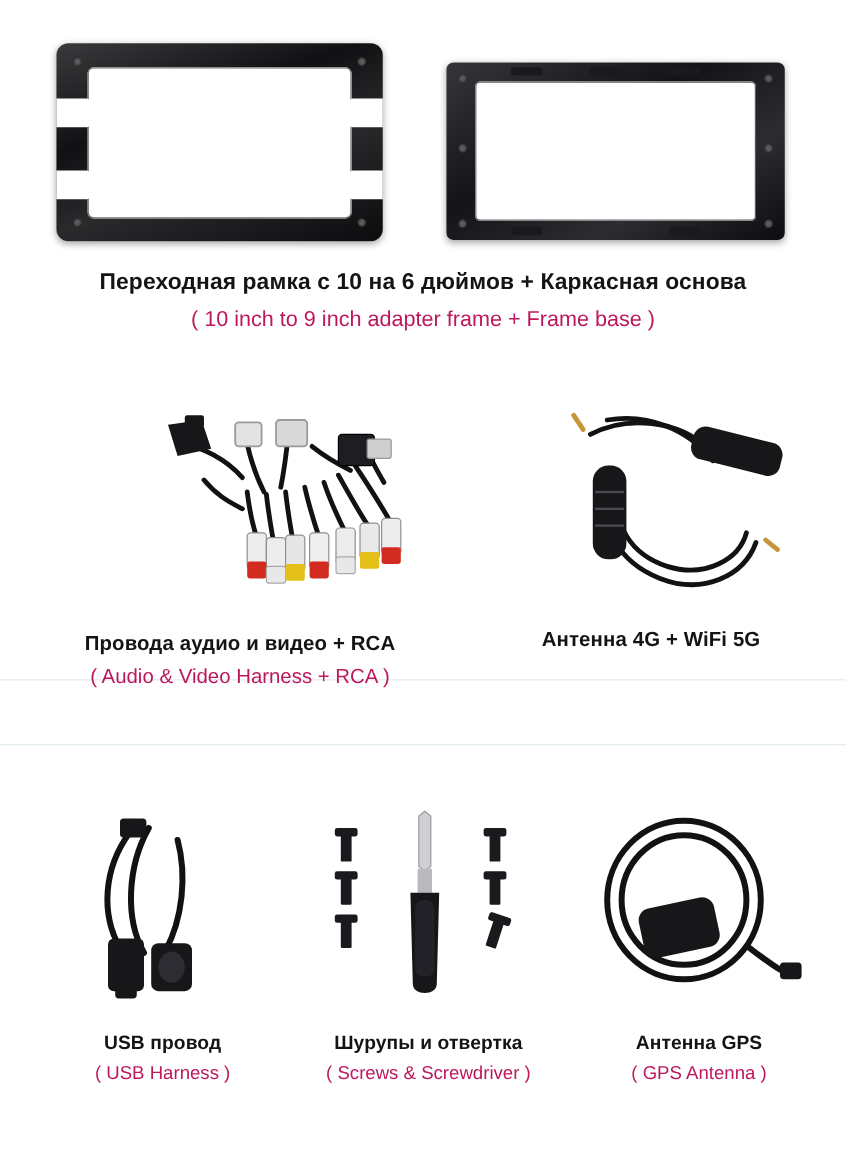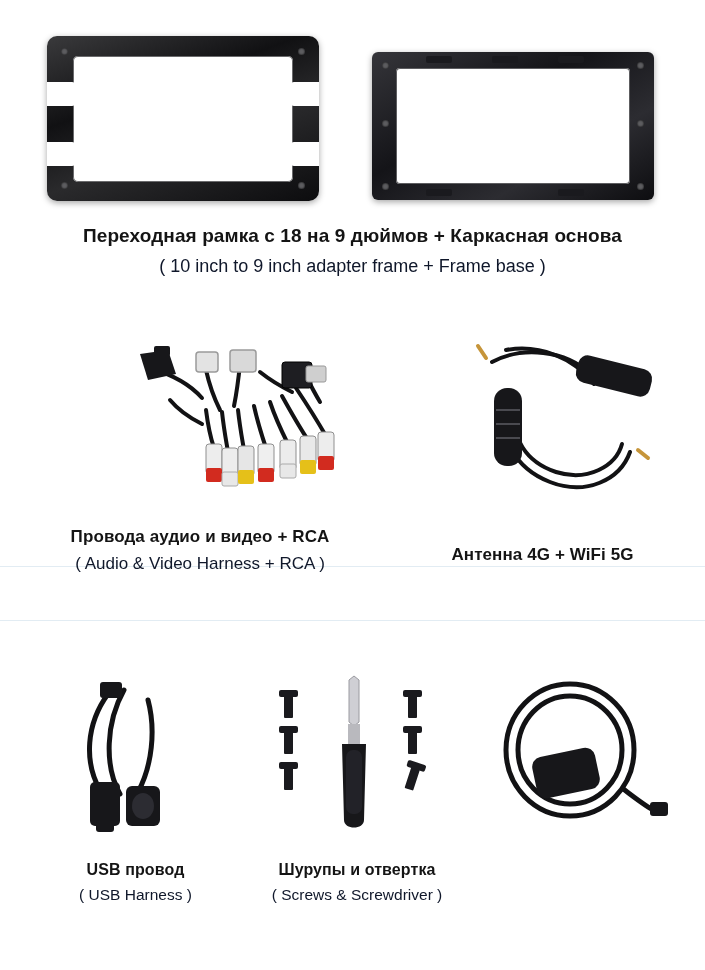--- a/index.html
+++ b/index.html
@@ -29,21 +29,21 @@
   }
   .caption .ru {
     font-weight: bold;
     font-size: 19px;
     letter-spacing: 0.1px;
     color: #141414;
     white-space: nowrap;
   }
   .caption .en {
     font-size: 18px;
-    color: #0f172a;
+    color: #be185d;
     margin-top: 7px;
     white-space: nowrap;
   }
   .caption.small .ru { font-size: 17px; }
   .caption.small .en { font-size: 17px; margin-top: 6px; }
   .caption.tiny .ru { font-size: 16px; }
   .caption.tiny .en { font-size: 15.5px; margin-top: 5px; }
 
   
   .row1 {
@@ -125,21 +125,21 @@
     left: 0;
     width: 685px;
     height: 270px;
   }
   .art { position: absolute; }
 
   .harness { left: 110px; top: 10px; width: 290px; height: 180px; }
   .ant4g  { left: 470px; top: 10px; width: 220px; height: 180px; }
 
   .cap-harness { position: absolute; left: 10px; top: 196px; width: 380px; }
-  .cap-ant4g   { position: absolute; left: 390px; top: 214px; width: 305px; }
+  .cap-ant4g   { position: absolute; left: 390px; top: 192px; width: 305px; }
 
   
   .row3 {
     position: absolute;
     top: 650px;
     left: 0;
     width: 705px;
     height: 300px;
   }
   .usb   { left: 60px;  top: 20px; width: 180px; height: 180px; }
@@ -189,21 +189,21 @@
       <div class="tab" style="left:186px; bottom:4px; width:26px; height:7px;"></div>
       <div class="screw" style="left:10px;  top:10px;"></div>
       <div class="screw" style="right:10px; top:10px;"></div>
       <div class="screw" style="left:10px;  bottom:10px;"></div>
       <div class="screw" style="right:10px; bottom:10px;"></div>
       <div class="screw" style="left:10px;  top:68px;"></div>
       <div class="screw" style="right:10px; top:68px;"></div>
     </div>
 
     <div class="caption">
-      <div class="ru">Переходная рамка с 18 на 9 дюймов + Каркасная основа</div>
+      <div class="ru">Переходная рамка с 10 на 6 дюймов + Каркасная основа</div>
       <div class="en">( 10 inch to 9 inch adapter frame + Frame base )</div>
     </div>
   </div>
 
   <div class="row2">
 
     <svg class="art harness" viewBox="0 0 290 180">
       <g fill="none" stroke="#121214" stroke-width="4" stroke-linecap="round">
         <path d="M40 28 C 60 34, 78 42, 92 58"></path>
         <path d="M96 30 C 100 48, 104 58, 110 70"></path>
@@ -339,15 +339,19 @@
     <div class="caption cap-tools tiny">
       <div class="ru">Шурупы и отвертка</div>
       <div class="en">( Screws &amp; Screwdriver )</div>
     </div>
 
     <div class="caption cap-usb tiny">
       <div class="ru">USB провод</div>
       <div class="en">( USB Harness )</div>
     </div>
 
+    <div class="caption cap-gps tiny">
+      <div class="ru">Антенна GPS</div>
+      <div class="en">( GPS Antenna )</div>
+    </div>
   </div>
 
 </div>
 
 </body></html>

